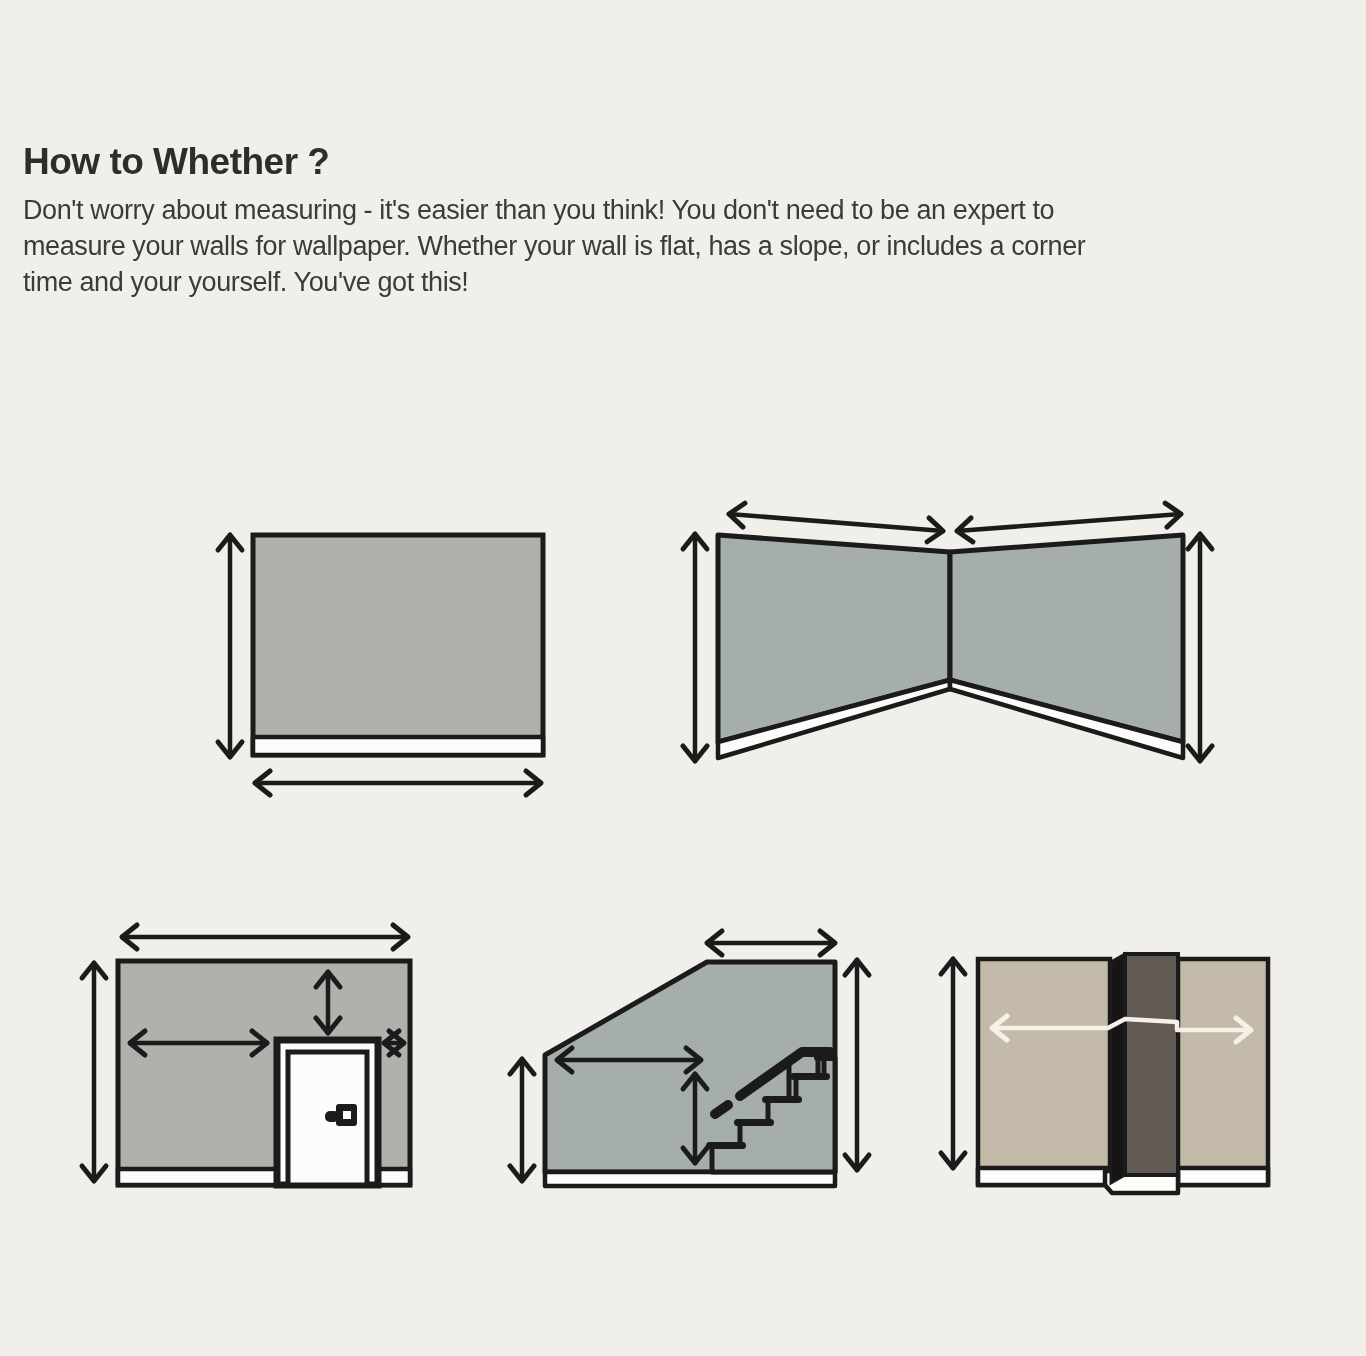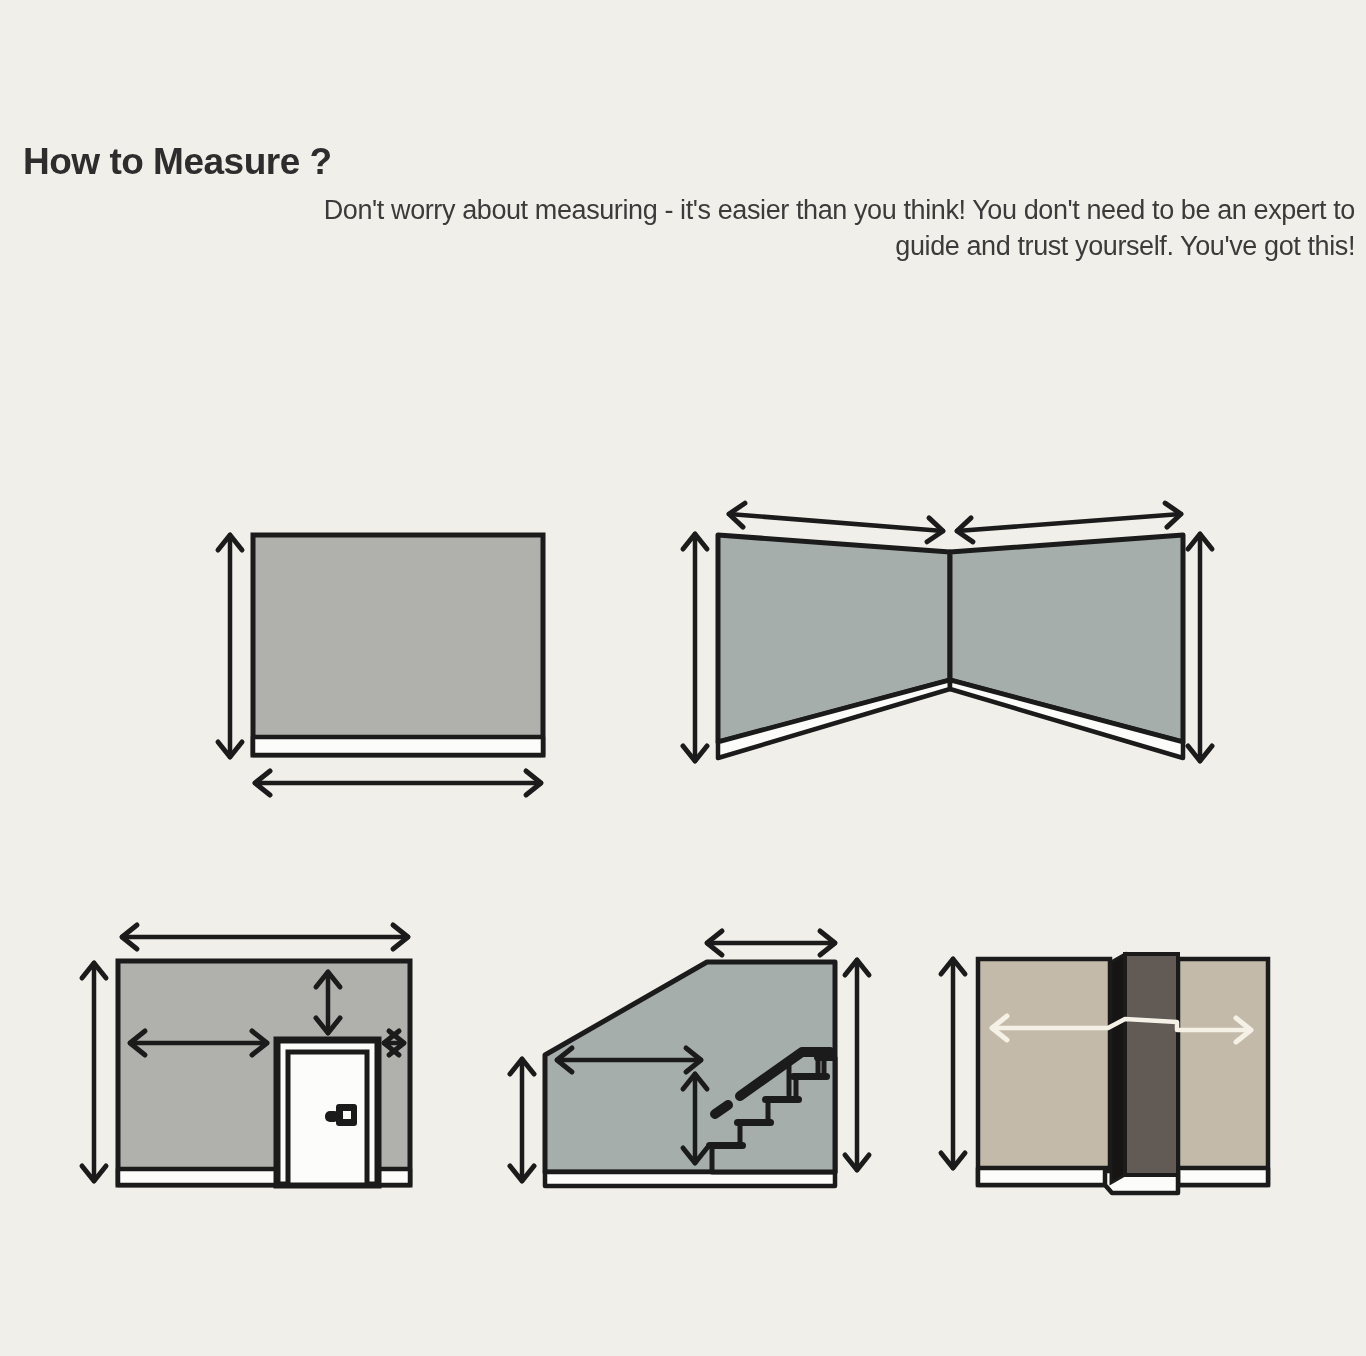--- a/index.html
+++ b/index.html
@@ -8,21 +8,21 @@
     --baseboard_white:#fcfcfa; --tape_white:#f5f1e7; --title_text:#2d2d2d; --body_text:#3b3b3b;
   }
   html,body{margin:0;padding:0;background:var(--background);}
   .canvas{
     position:relative;width:1366px;height:1356px;background:var(--background);
     font-family:"Liberation Sans", sans-serif;overflow:hidden;
   }
   .header{position:absolute;left:23px;top:142px;width:1332px;}
   .page-title{margin:0 0 10px 0;font-size:37px;line-height:40px;font-weight:700;
     letter-spacing:-0.5px;color:var(--title_text);}
-  .desc-line{font-size:27px;line-height:36px;letter-spacing:-0.4px;color:var(--body_text);white-space:nowrap;text-align:right;}
+  .desc-line{font-size:27px;line-height:36px;letter-spacing:-0.4px;color:var(--body_text);white-space:nowrap;}
   .fig{position:absolute;}
   .fig svg{display:block;overflow:visible;}
   
   .ab{fill:none;stroke:var(--outline);stroke-width:4.5;stroke-linecap:round;}
   .aw{fill:none;stroke:var(--tape_white);stroke-width:4.5;stroke-linecap:round;stroke-linejoin:round;}
   .wallA{fill:var(--wall_gray);stroke:var(--outline);stroke-width:5;}
   .wallB{fill:var(--wall_cool_gray);stroke:var(--outline);stroke-width:5;stroke-linejoin:round;}
   .beige{fill:var(--wall_beige);stroke:var(--outline);stroke-width:4.5;}
   .base{fill:var(--baseboard_white);stroke:var(--outline);stroke-width:4.5;stroke-linejoin:round;}
   .frame{fill:var(--baseboard_white);stroke:var(--outline);stroke-width:7;}
@@ -49,24 +49,25 @@
       <marker id="awE" markerWidth="30" markerHeight="32" refX="22" refY="16" orient="auto" markerUnits="userSpaceOnUse">
         <path d="M7,4 L22,16 L7,28" style="fill:none;stroke:var(--tape_white,#f5f1e7);stroke-width:5;stroke-linecap:round;stroke-linejoin:round"></path>
       </marker>
       <marker id="awS" markerWidth="30" markerHeight="32" refX="8" refY="16" orient="auto" markerUnits="userSpaceOnUse">
         <path d="M23,4 L8,16 L23,28" style="fill:none;stroke:var(--tape_white,#f5f1e7);stroke-width:5;stroke-linecap:round;stroke-linejoin:round"></path>
       </marker>
     </defs>
   </svg>
 
   <div class="header">
-    <h1 class="page-title">How to Measure ?</h1>
+    <h1 class="page-title">How to Whether ?</h1>
     <div>
       <div class="desc-line">Don't worry about measuring - it's easier than you think! You don't need to be an expert to</div>
-      <div class="desc-line">guide and trust yourself. You've got this!</div>
+      <div class="desc-line">measure your walls for wallpaper. Whether your wall is flat, has a slope, or includes a corner</div>
+      <div class="desc-line">time and your yourself. You've got this!</div>
     </div>
   </div>
 
   <div class="fig" style="left:205px;top:495px;">
     <svg width="360" height="310" viewBox="0 0 360 310">
       <rect class="wallA" x="48" y="40" width="290" height="220"></rect>
       <rect class="base" x="48" y="242" width="290" height="18"></rect>
       <line class="ab" x1="25" y1="40" x2="25" y2="262" marker-start="url(#ahS)" marker-end="url(#ahE)"></line>
       <line class="ab" x1="50" y1="288" x2="336" y2="288" marker-start="url(#ahS)" marker-end="url(#ahE)"></line>
     </svg>

